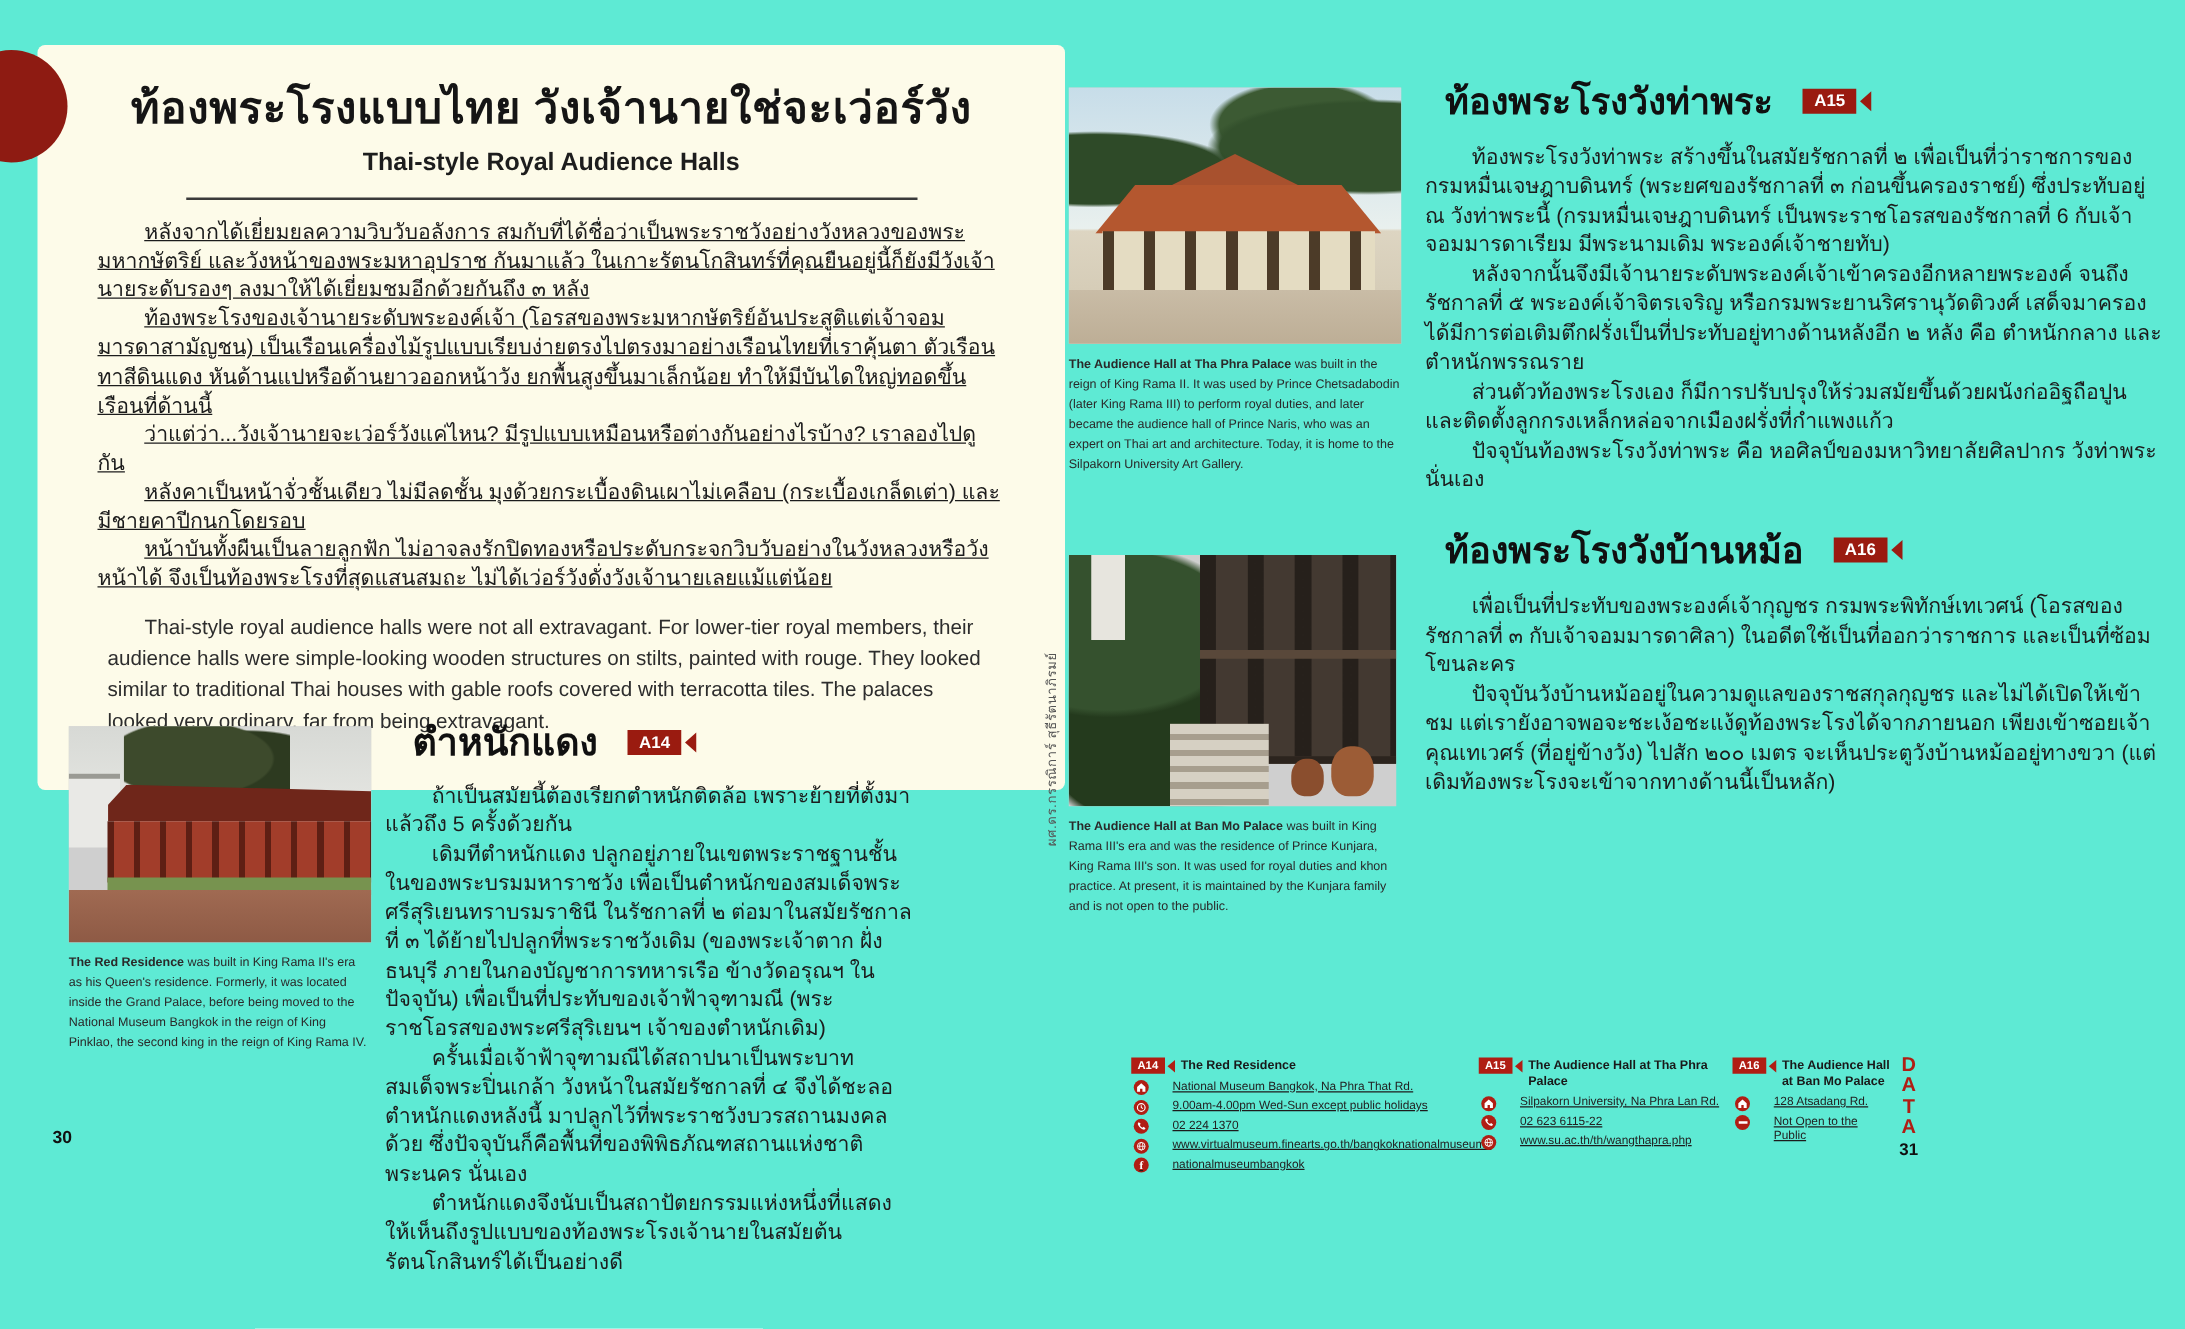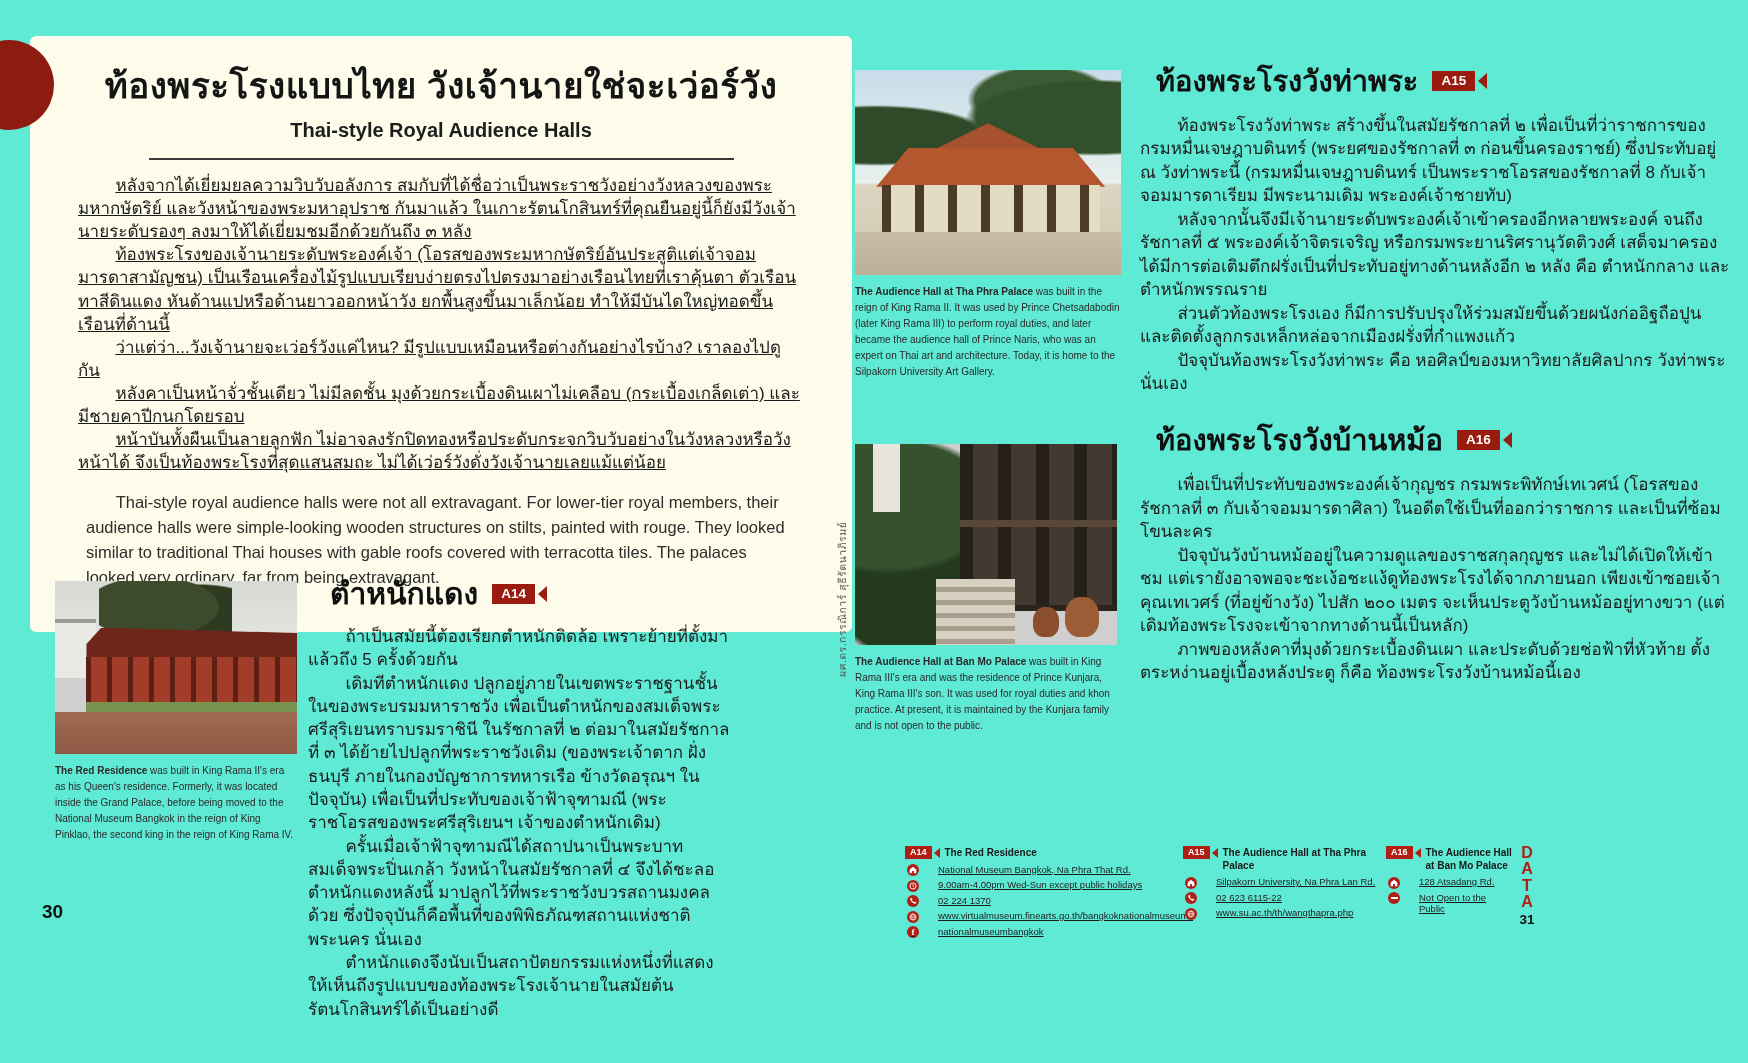--- a/index.html
+++ b/index.html
@@ -31,28 +31,28 @@
                radial-gradient(ellipse at 75% 55%,#2d3a20 0 45%,transparent 48%);}
   .rr-white{position:absolute;left:0;top:22%;width:17%;height:32%;background:#e9e9e6;border-top:4px solid #9a9a94;}
   .rr-roof{position:absolute;left:13%;right:0;top:27%;height:17%;background:#6f261a;
     clip-path:polygon(0 55%,7% 0,100% 18%,100% 100%,0 100%);}
   .rr-wall{position:absolute;left:13%;right:0;top:44%;height:28%;
     background:repeating-linear-gradient(90deg,#5e1f14 0 5px,#a23d2a 5px 21px);}
   .rr-lawn{position:absolute;left:13%;right:0;top:70%;height:8%;background:#77934f;}
   .rr-ground{position:absolute;left:0;right:0;bottom:0;height:24%;background:linear-gradient(#a06a52,#8e5a45);}
 
   .section-col{position:absolute;left:308px;top:570px;width:424px;}
-  .sec-head{display:flex;align-items:center;gap:14px;margin:0 0 8px 22px;}
+  .sec-head{display:flex;align-items:center;gap:24px;margin:0 0 8px 22px;}
   .sec-head h3{margin:0;font-size:30px;font-weight:bold;color:#101010;}
   .badge{display:inline-flex;align-items:center;}
   .badge .bg{background:#9A1B10;color:#fff;font-weight:bold;font-size:13.5px;padding:2px 9px 3px 9px;}
   .badge .tail{width:0;height:0;margin-left:3px;border-top:8px solid transparent;border-bottom:8px solid transparent;border-right:9px solid #9A1B10;}
   .col-th p{margin:0;font-size:17px;line-height:1.37;text-indent:2.2em;}
 
-  .pagenum{position:absolute;font-size:19px;font-weight:bold;color:#111;}
+  .pagenum{position:absolute;font-size:14px;font-weight:bold;color:#111;}
 
   
   
   .tp-img{width:266px;height:205px;}
   .tp-sky{position:absolute;inset:0;background:linear-gradient(#c7dde9 0%,#e9f0ee 55%,#ddd5c2 56%,#cfc5ae 100%);}
   .tp-trees{position:absolute;left:0;top:0;width:100%;height:58%;
     background:radial-gradient(ellipse at 8% 55%,#2e4a28 0 30%,transparent 33%),
                radial-gradient(ellipse at 90% 40%,#33502c 0 35%,transparent 38%),
                radial-gradient(ellipse at 70% 25%,#3c5a33 0 25%,transparent 28%);}
   .tp-roof-top{position:absolute;left:28%;top:26%;width:44%;height:14%;background:#a8512e;
@@ -190,39 +190,38 @@
 
   <div class="right-col">
     <div class="sec-head">
       <h3>ท้องพระโรงวังท่าพระ</h3>
       <span class="badge">
         <span class="bg">A15</span>
         <span class="tail"></span>
       </span>
     </div>
     <div class="col-th">
-      <p>ท้องพระโรงวังท่าพระ สร้างขึ้นในสมัยรัชกาลที่ ๒ เพื่อเป็นที่ว่าราชการของกรมหมื่นเจษฎาบดินทร์ (พระยศของรัชกาลที่ ๓ ก่อนขึ้นครองราชย์) ซึ่งประทับอยู่ ณ วังท่าพระนี้ (กรมหมื่นเจษฎาบดินทร์ เป็นพระราชโอรสของรัชกาลที่ 8 กับเจ้าจอมมารดาเรียม มีพระนามเดิม พระองค์เจ้าชายทับ)</p>
+      <p>ท้องพระโรงวังท่าพระ สร้างขึ้นในสมัยรัชกาลที่ ๒ เพื่อเป็นที่ว่าราชการของกรมหมื่นเจษฎาบดินทร์ (พระยศของรัชกาลที่ ๓ ก่อนขึ้นครองราชย์) ซึ่งประทับอยู่ ณ วังท่าพระนี้ (กรมหมื่นเจษฎาบดินทร์ เป็นพระราชโอรสของรัชกาลที่ 6 กับเจ้าจอมมารดาเรียม มีพระนามเดิม พระองค์เจ้าชายทับ)</p>
       <p>หลังจากนั้นจึงมีเจ้านายระดับพระองค์เจ้าเข้าครองอีกหลายพระองค์ จนถึงรัชกาลที่ ๕ พระองค์เจ้าจิตรเจริญ หรือกรมพระยานริศรานุวัดติวงศ์ เสด็จมาครอง ได้มีการต่อเติมตึกฝรั่งเป็นที่ประทับอยู่ทางด้านหลังอีก ๒ หลัง คือ ตำหนักกลาง และตำหนักพรรณราย</p>
       <p>ส่วนตัวท้องพระโรงเอง ก็มีการปรับปรุงให้ร่วมสมัยขึ้นด้วยผนังก่ออิฐถือปูน และติดตั้งลูกกรงเหล็กหล่อจากเมืองฝรั่งที่กำแพงแก้ว</p>
       <p>ปัจจุบันท้องพระโรงวังท่าพระ คือ หอศิลป์ของมหาวิทยาลัยศิลปากร วังท่าพระ นั่นเอง</p>
     </div>
 
     <div class="sec-gap"></div>
 
     <div class="sec-head">
       <h3>ท้องพระโรงวังบ้านหม้อ</h3>
       <span class="badge">
         <span class="bg">A16</span>
         <span class="tail"></span>
       </span>
     </div>
     <div class="col-th">
       <p>เพื่อเป็นที่ประทับของพระองค์เจ้ากุญชร กรมพระพิทักษ์เทเวศน์ (โอรสของรัชกาลที่ ๓ กับเจ้าจอมมารดาศิลา) ในอดีตใช้เป็นที่ออกว่าราชการ และเป็นที่ซ้อมโขนละคร</p>
       <p>ปัจจุบันวังบ้านหม้ออยู่ในความดูแลของราชสกุลกุญชร และไม่ได้เปิดให้เข้าชม แต่เรายังอาจพอจะชะเง้อชะแง้ดูท้องพระโรงได้จากภายนอก เพียงเข้าซอยเจ้าคุณเทเวศร์ (ที่อยู่ข้างวัง) ไปสัก ๒๐๐ เมตร จะเห็นประตูวังบ้านหม้ออยู่ทางขวา (แต่เดิมท้องพระโรงจะเข้าจากทางด้านนี้เป็นหลัก)</p>
-      <p>ภาพของหลังคาที่มุงด้วยกระเบื้องดินเผา และประดับด้วยช่อฟ้าที่หัวท้าย ตั้งตระหง่านอยู่เบื้องหลังประตู ก็คือ ท้องพระโรงวังบ้านหม้อนี้เอง</p>
     </div>
   </div>
 
   <div class="data-row">
 
     <div class="dbox" style="width:278px;">
       <div class="dbox-head">
         <span class="dflag">
           <span class="bg">A14</span>
           <span class="tail"></span>

